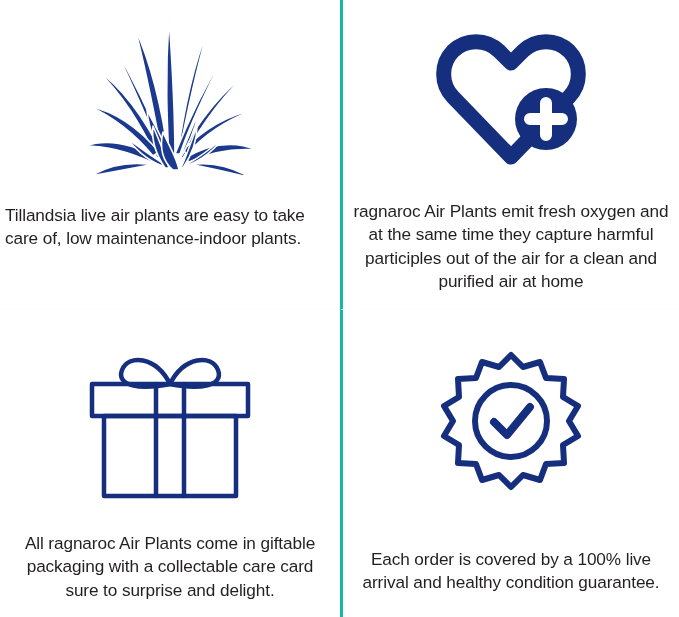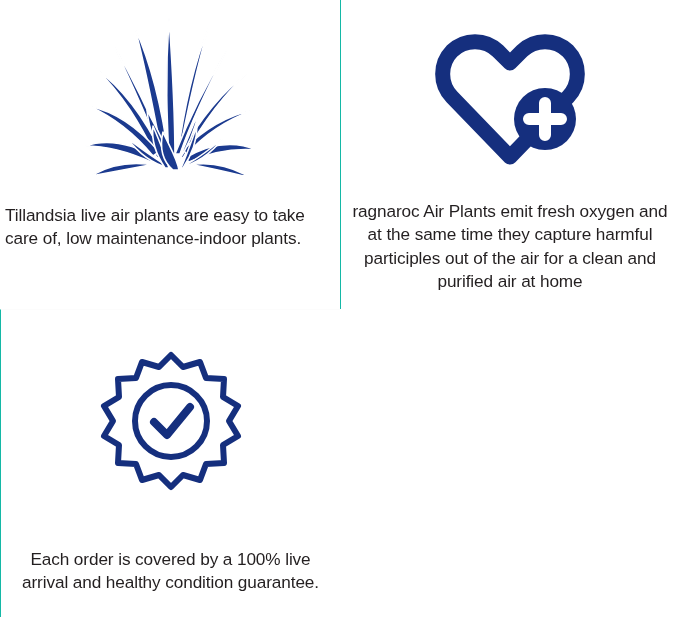--- a/index.html
+++ b/index.html
@@ -27,21 +27,21 @@
     position: relative;
     display: flex;
     flex-direction: column;
     align-items: center;
     background: #ffffff;
     box-sizing: border-box;
     overflow: hidden;
   }
 
   .panel-col-right {
-    border-left: 1px solid #14b8a6;
+    border-left: 3px solid #14b8a6;
   }
   .panel-row-bottom {
     border-top: 1px solid #fcfcfc;
   }
 
   .icon-wrap {
     display: flex;
     align-items: center;
     justify-content: center;
   }
@@ -157,20 +157,41 @@
                  L80 139 Z" fill="none" stroke="#152f7e" stroke-width="15" stroke-linejoin="round" stroke-linecap="round"></path>
 
         <circle cx="115" cy="101" r="31" fill="#152f7e"></circle>
 
         <path d="M115 85 L115 117 M99 101 L131 101" stroke="#ffffff" stroke-width="12" stroke-linecap="round"></path>
       </svg>
     </div>
     <p class="caption caption-center">ragnaroc Air Plants emit fresh oxygen and at the same time they capture harmful participles out of the air for a clean and purified air at home</p>
   </div>
 
+  <div class="panel p3 panel-row-bottom">
+    <div class="icon-wrap">
+      <svg width="172" height="152" viewBox="0 0 172 152" aria-hidden="true">
+        <g fill="none" stroke="#152f7e" stroke-width="4.5" stroke-linejoin="round" stroke-linecap="round">
+
+          <path d="M86 36 C72 8 44 6 38 22 C32 38 56 42 86 36 Z"></path>
+
+          <path d="M86 36 C100 8 128 6 134 22 C140 38 116 42 86 36 Z"></path>
+
+          <rect x="8" y="36" width="156" height="32"></rect>
+
+          <rect x="20" y="68" width="132" height="80"></rect>
+
+          <path d="M72 36 L72 68 M100 36 L100 68"></path>
+
+          <path d="M72 68 L72 148 M100 68 L100 148"></path>
+        </g>
+      </svg>
+    </div>
+    <p class="caption caption-center">All ragnaroc Air Plants come in giftable packaging with a collectable care card sure to surprise and delight.</p>
+  </div>
 
   <div class="panel p4 panel-col-right panel-row-bottom">
     <div class="icon-wrap">
       <svg width="148" height="150" viewBox="0 0 148 150" aria-hidden="true">
         <g fill="none" stroke="#152f7e" stroke-width="6" stroke-linejoin="round" stroke-linecap="round">
 
           <path d="M74 6
                    L86 18 L103 13 L109 29 L127 30 L126 48 L141 57 L132 72
                    L141 87 L126 96 L127 114 L109 115 L103 131 L86 126 L74 138
                    L62 126 L45 131 L39 115 L21 114 L22 96 L7 87 L16 72

